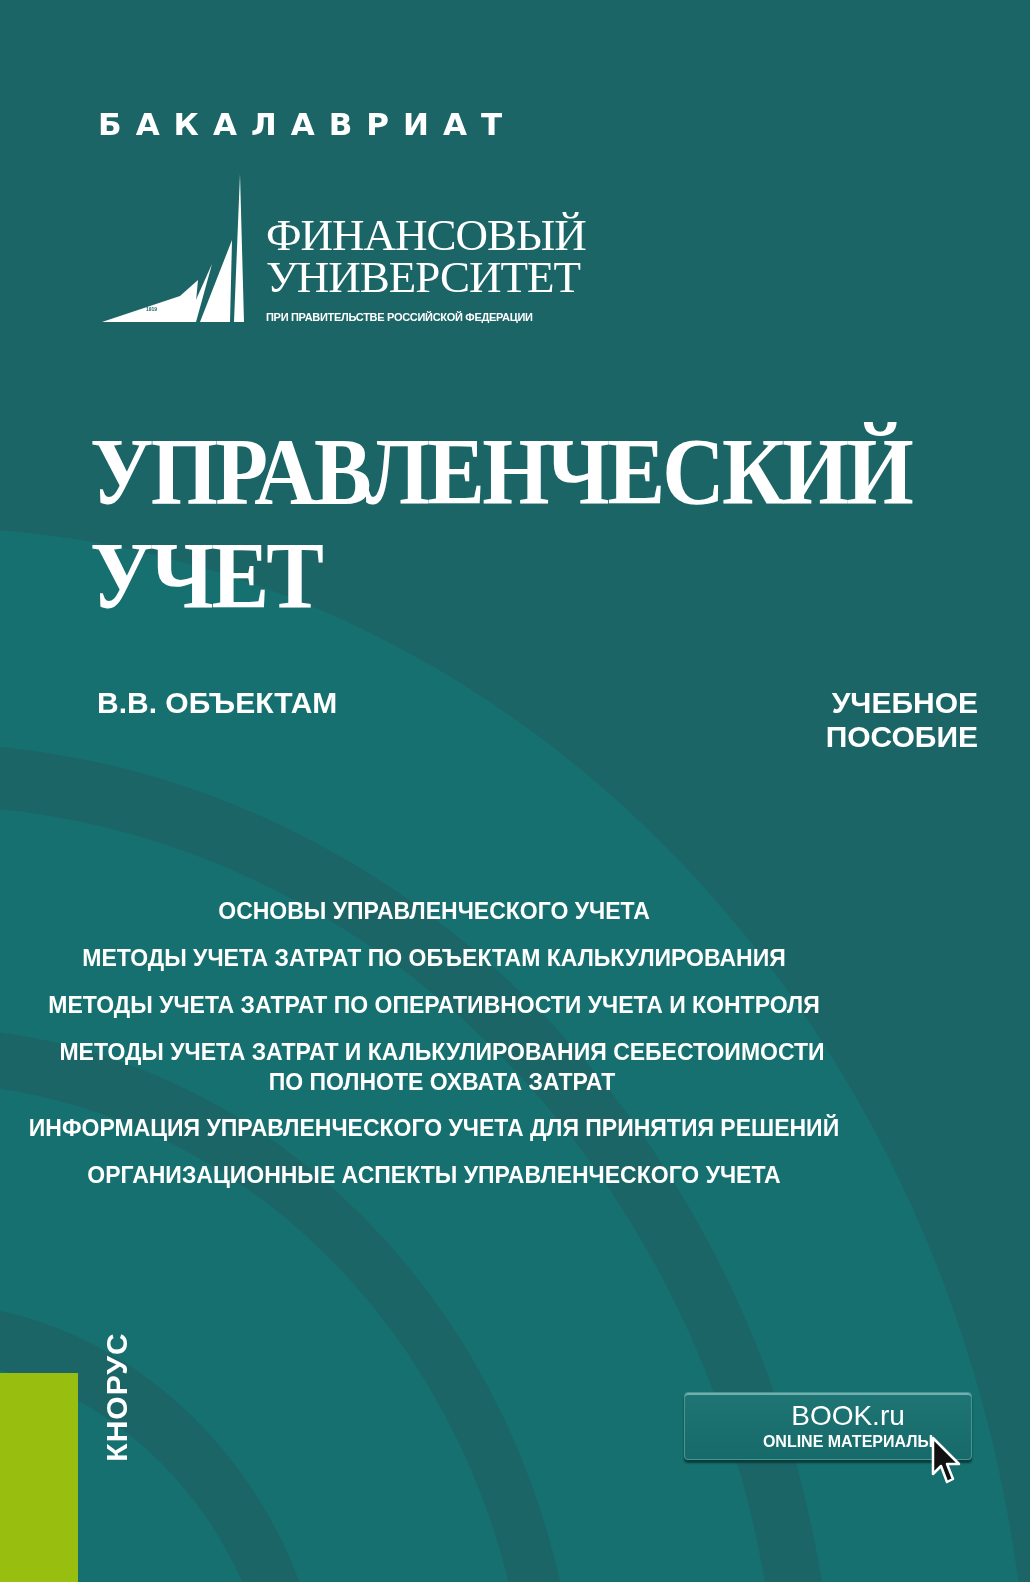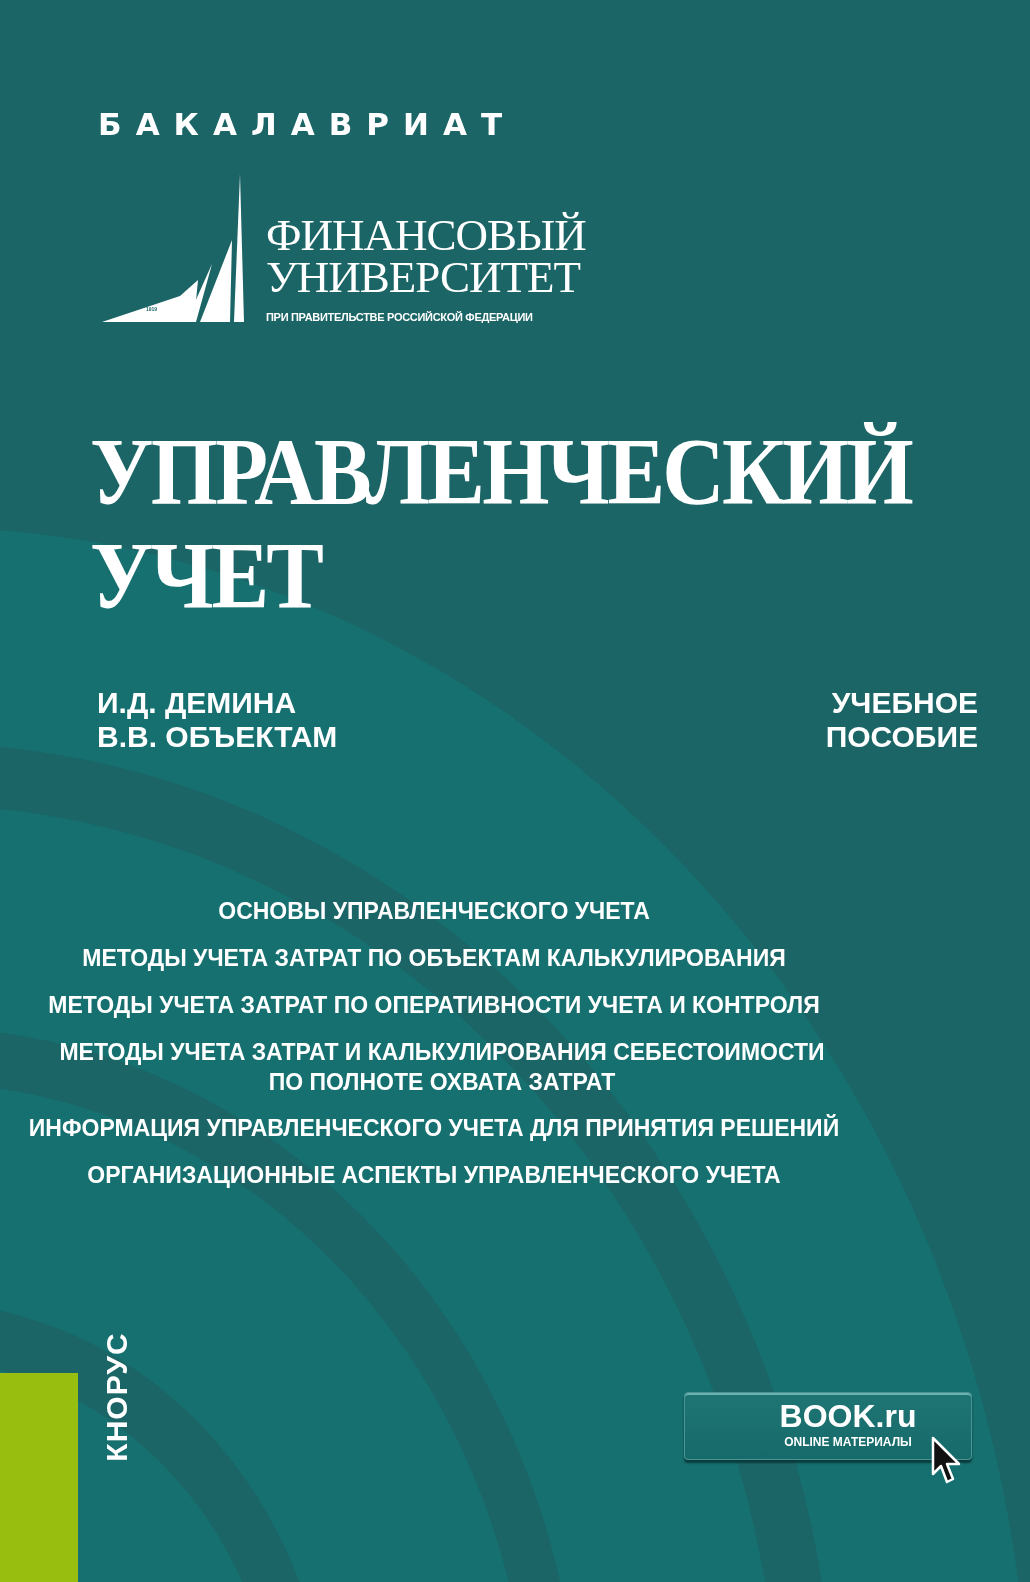--- a/index.html
+++ b/index.html
@@ -15,22 +15,22 @@
     .title { position: absolute; left: 90px; top: 420px; font-family: "Liberation Serif", serif; font-weight: bold; font-size: 96px; line-height: 104px; letter-spacing: -3px; transform: scaleX(0.9); transform-origin: left top; }
     .authors { position: absolute; left: 97px; top: 686px; font-weight: bold; font-size: 30px; line-height: 34px; }
     .doc-type { position: absolute; right: 52px; top: 686px; font-weight: bold; font-size: 30px; line-height: 34px; text-align: right; }
     .contents { position: absolute; left: 0; top: 896px; width: 868px; text-align: center; font-weight: bold; font-size: 23px; }
     .contents .item { line-height: 31px; margin-bottom: 16px; }
     .contents .item.two { line-height: 30px; margin-left: 16px; }
     .green-strip { position: absolute; left: 0; top: 1373px; width: 78px; height: 209px; background: #98bf0f; }
     .publisher { position: absolute; left: 100px; top: 1336px; width: 34px; height: 122px; }
     .publisher span { position: absolute; left: 50%; top: 50%; transform: translate(-50%, -50%) rotate(-90deg); font-weight: bold; font-size: 30px; letter-spacing: 1px; white-space: nowrap; }
     .book-btn { position: absolute; left: 684px; top: 1392px; width: 286px; height: 66px; border-radius: 4px; background: linear-gradient(#1f7474, #166a6a); border: 1px solid #4a9494; box-shadow: 0 3px 2px #0b3c3c, inset 0 2px 0 #6fb0b0; text-align: center; }
-    .book-main { display: block; margin-top: 4px; font-weight: bold; font-size: 32px; line-height: 38px; margin-left: 40px; }
-    .book-sub { display: block; font-weight: bold; font-size: 12px; line-height: 14px; margin-left: 40px; }
+    .book-main { display: block; margin-top: 4px; font-weight: normal; font-size: 28px; line-height: 38px; margin-left: 40px; }
+    .book-sub { display: block; font-weight: bold; font-size: 16px; line-height: 14px; margin-left: 40px; }
     .cursor { position: absolute; left: 930px; top: 1436px; width: 34px; height: 52px; }
   </style>
 </head>
 <body>
 
 <div class="cover">
 
   <svg class="bg" viewBox="0 0 1030 1582" xmlns="http://www.w3.org/2000/svg">
     <rect x="0" y="0" width="1030" height="1582" fill="#1c6566"></rect>
 
@@ -62,21 +62,20 @@
     </div>
     <div class="logo-sub">ПРИ ПРАВИТЕЛЬСТВЕ РОССИЙСКОЙ ФЕДЕРАЦИИ</div>
   </div>
 
   <div class="title">
     <div>УПРАВЛЕНЧЕСКИЙ</div>
     <div>УЧЕТ</div>
   </div>
 
   <div class="authors">
-    <div>И.Д. ДЕМИНА</div>
     <div>В.В. ОБЪЕКТАМ</div>
   </div>
 
   <div class="doc-type">
     <div>УЧЕБНОЕ</div>
     <div>ПОСОБИЕ</div>
   </div>
 
   <div class="contents">
     <div class="item">ОСНОВЫ УПРАВЛЕНЧЕСКОГО УЧЕТА</div>

